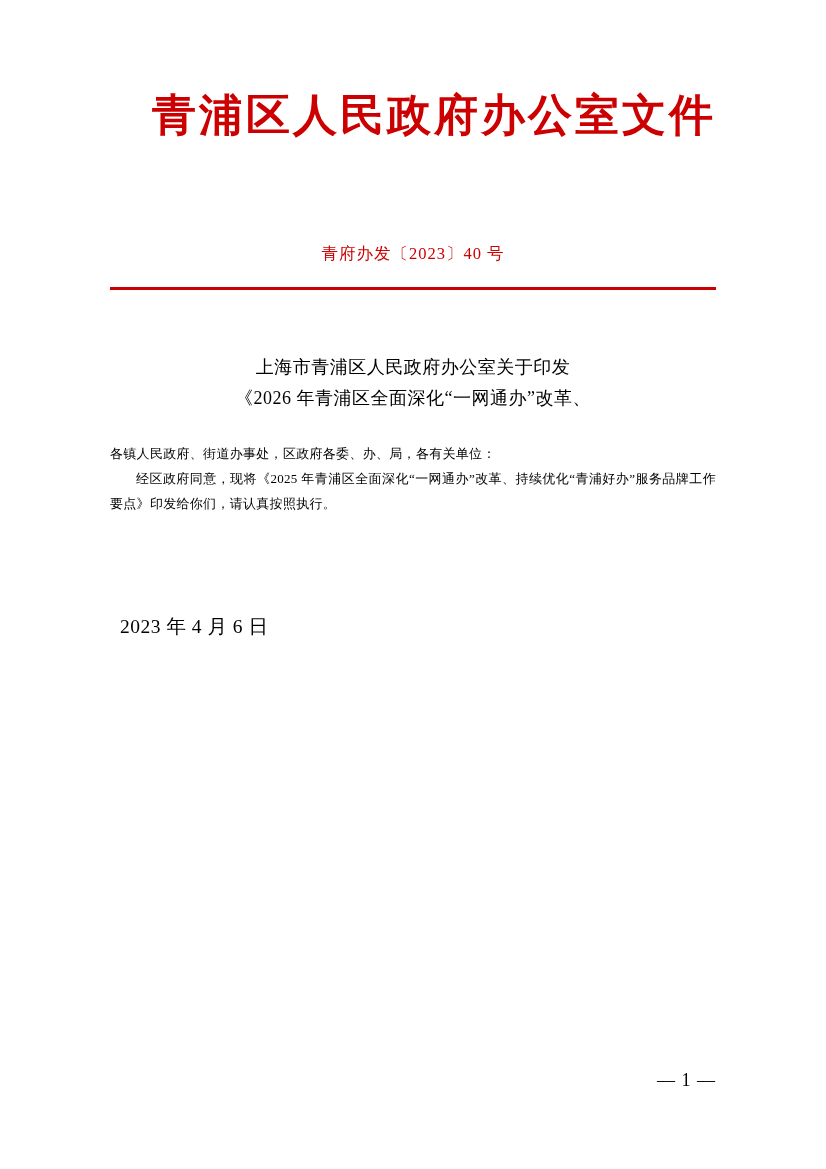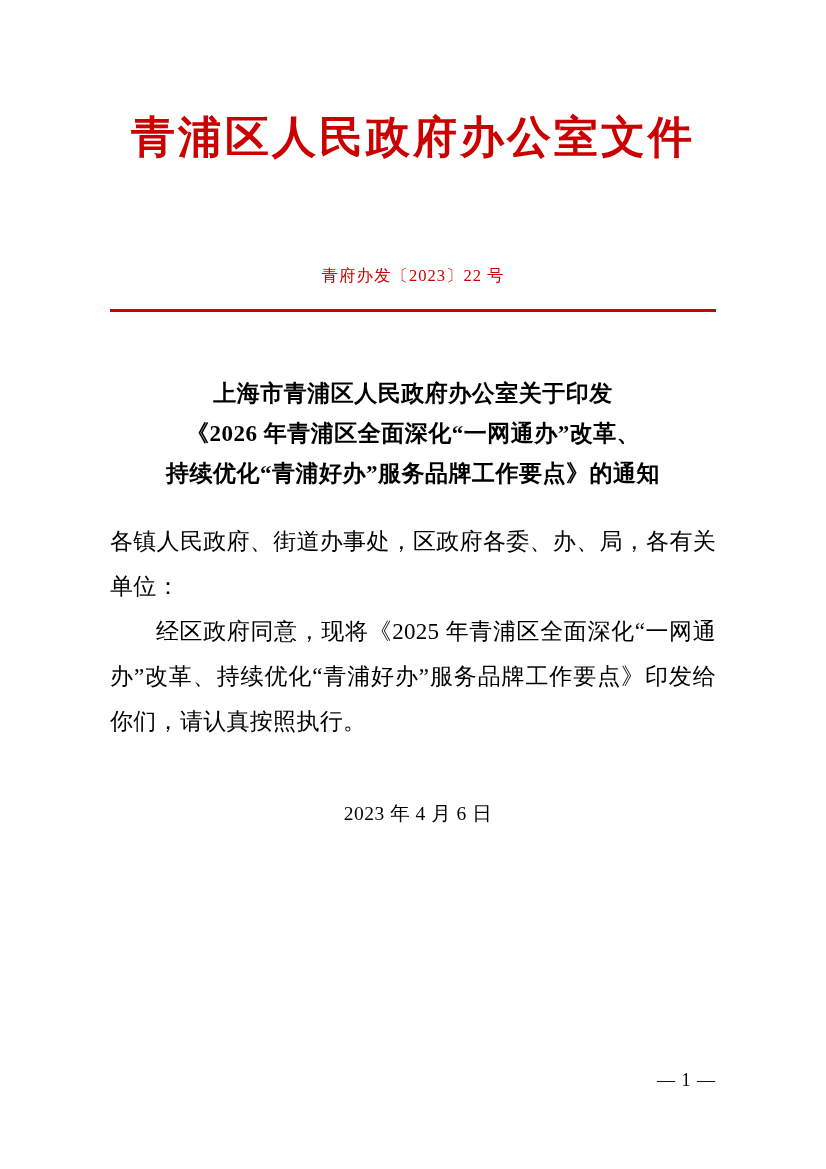--- a/index.html
+++ b/index.html
@@ -16,22 +16,22 @@
     overflow: hidden;
   }
   .page {
     position: relative;
     width: 826px;
     height: 1169px;
     box-sizing: border-box;
     padding: 0 110px;
   }
   .doc-header {
-    text-align: center;
-    padding-top: 110px;
+    text-align: right;
+    padding-top: 88px;
   }
   .doc-title-red {
     color: #cc0000;
     font-size: 44px;
     font-weight: bold;
     letter-spacing: 3px;
     line-height: 1.25;
     font-family: "Liberation Serif", "DejaVu Serif", serif;
   }
   .doc-number {
@@ -43,74 +43,73 @@
   }
   .red-rule {
     margin-top: 22px;
     height: 2.5px;
     background: #cc0000;
     width: 100%;
   }
   .subject {
     margin-top: 62px;
     text-align: center;
-    font-size: 23px;
-    font-weight: bold;
+    font-size: 18px;
+    font-weight: normal;
     line-height: 1.75;
     letter-spacing: 0.5px;
   }
   .subject .line {
     display: block;
     white-space: nowrap;
   }
   .body-text {
     margin-top: 26px;
-    font-size: 23px;
+    font-size: 13px;
     line-height: 1.95;
     letter-spacing: 0.3px;
     text-align: justify;
   }
   .body-text p {
     margin: 0;
   }
   .body-text p.indent {
     text-indent: 2em;
   }
   .date-line {
-    margin-top: 56px;
+    margin-top: 96px;
     font-size: 19.5px;
-    text-align: center;
+    text-align: left;
     padding-left: 10px;
     letter-spacing: 0.5px;
   }
   .page-number {
     position: absolute;
     bottom: 78px;
     right: 110px;
     font-size: 18px;
     letter-spacing: 1px;
   }
 </style>
 </head>
 <body>
 
 <div class="page">
 
   <div class="doc-header">
     <div class="doc-title-red">青浦区人民政府办公室文件</div>
   </div>
 
-  <div class="doc-number">青府办发〔2023〕22 号</div>
+  <div class="doc-number">青府办发〔2023〕40 号</div>
 
   <div class="red-rule"></div>
 
   <div class="subject">
     <span class="line">上海市青浦区人民政府办公室关于印发</span>
     <span class="line">《2026 年青浦区全面深化“一网通办”改革、</span>
-    <span class="line">持续优化“青浦好办”服务品牌工作要点》的通知</span>
   </div>
 
   <div class="body-text">
     <p>各镇人民政府、街道办事处，区政府各委、办、局，各有关单位：</p>
     <p class="indent">经区政府同意，现将《2025 年青浦区全面深化“一网通办”改革、持续优化“青浦好办”服务品牌工作要点》印发给你们，请认真按照执行。</p>
   </div>
 
   <div class="date-line">2023 年 4 月 6 日</div>
 
   <div class="page-number">— 1 —</div>

